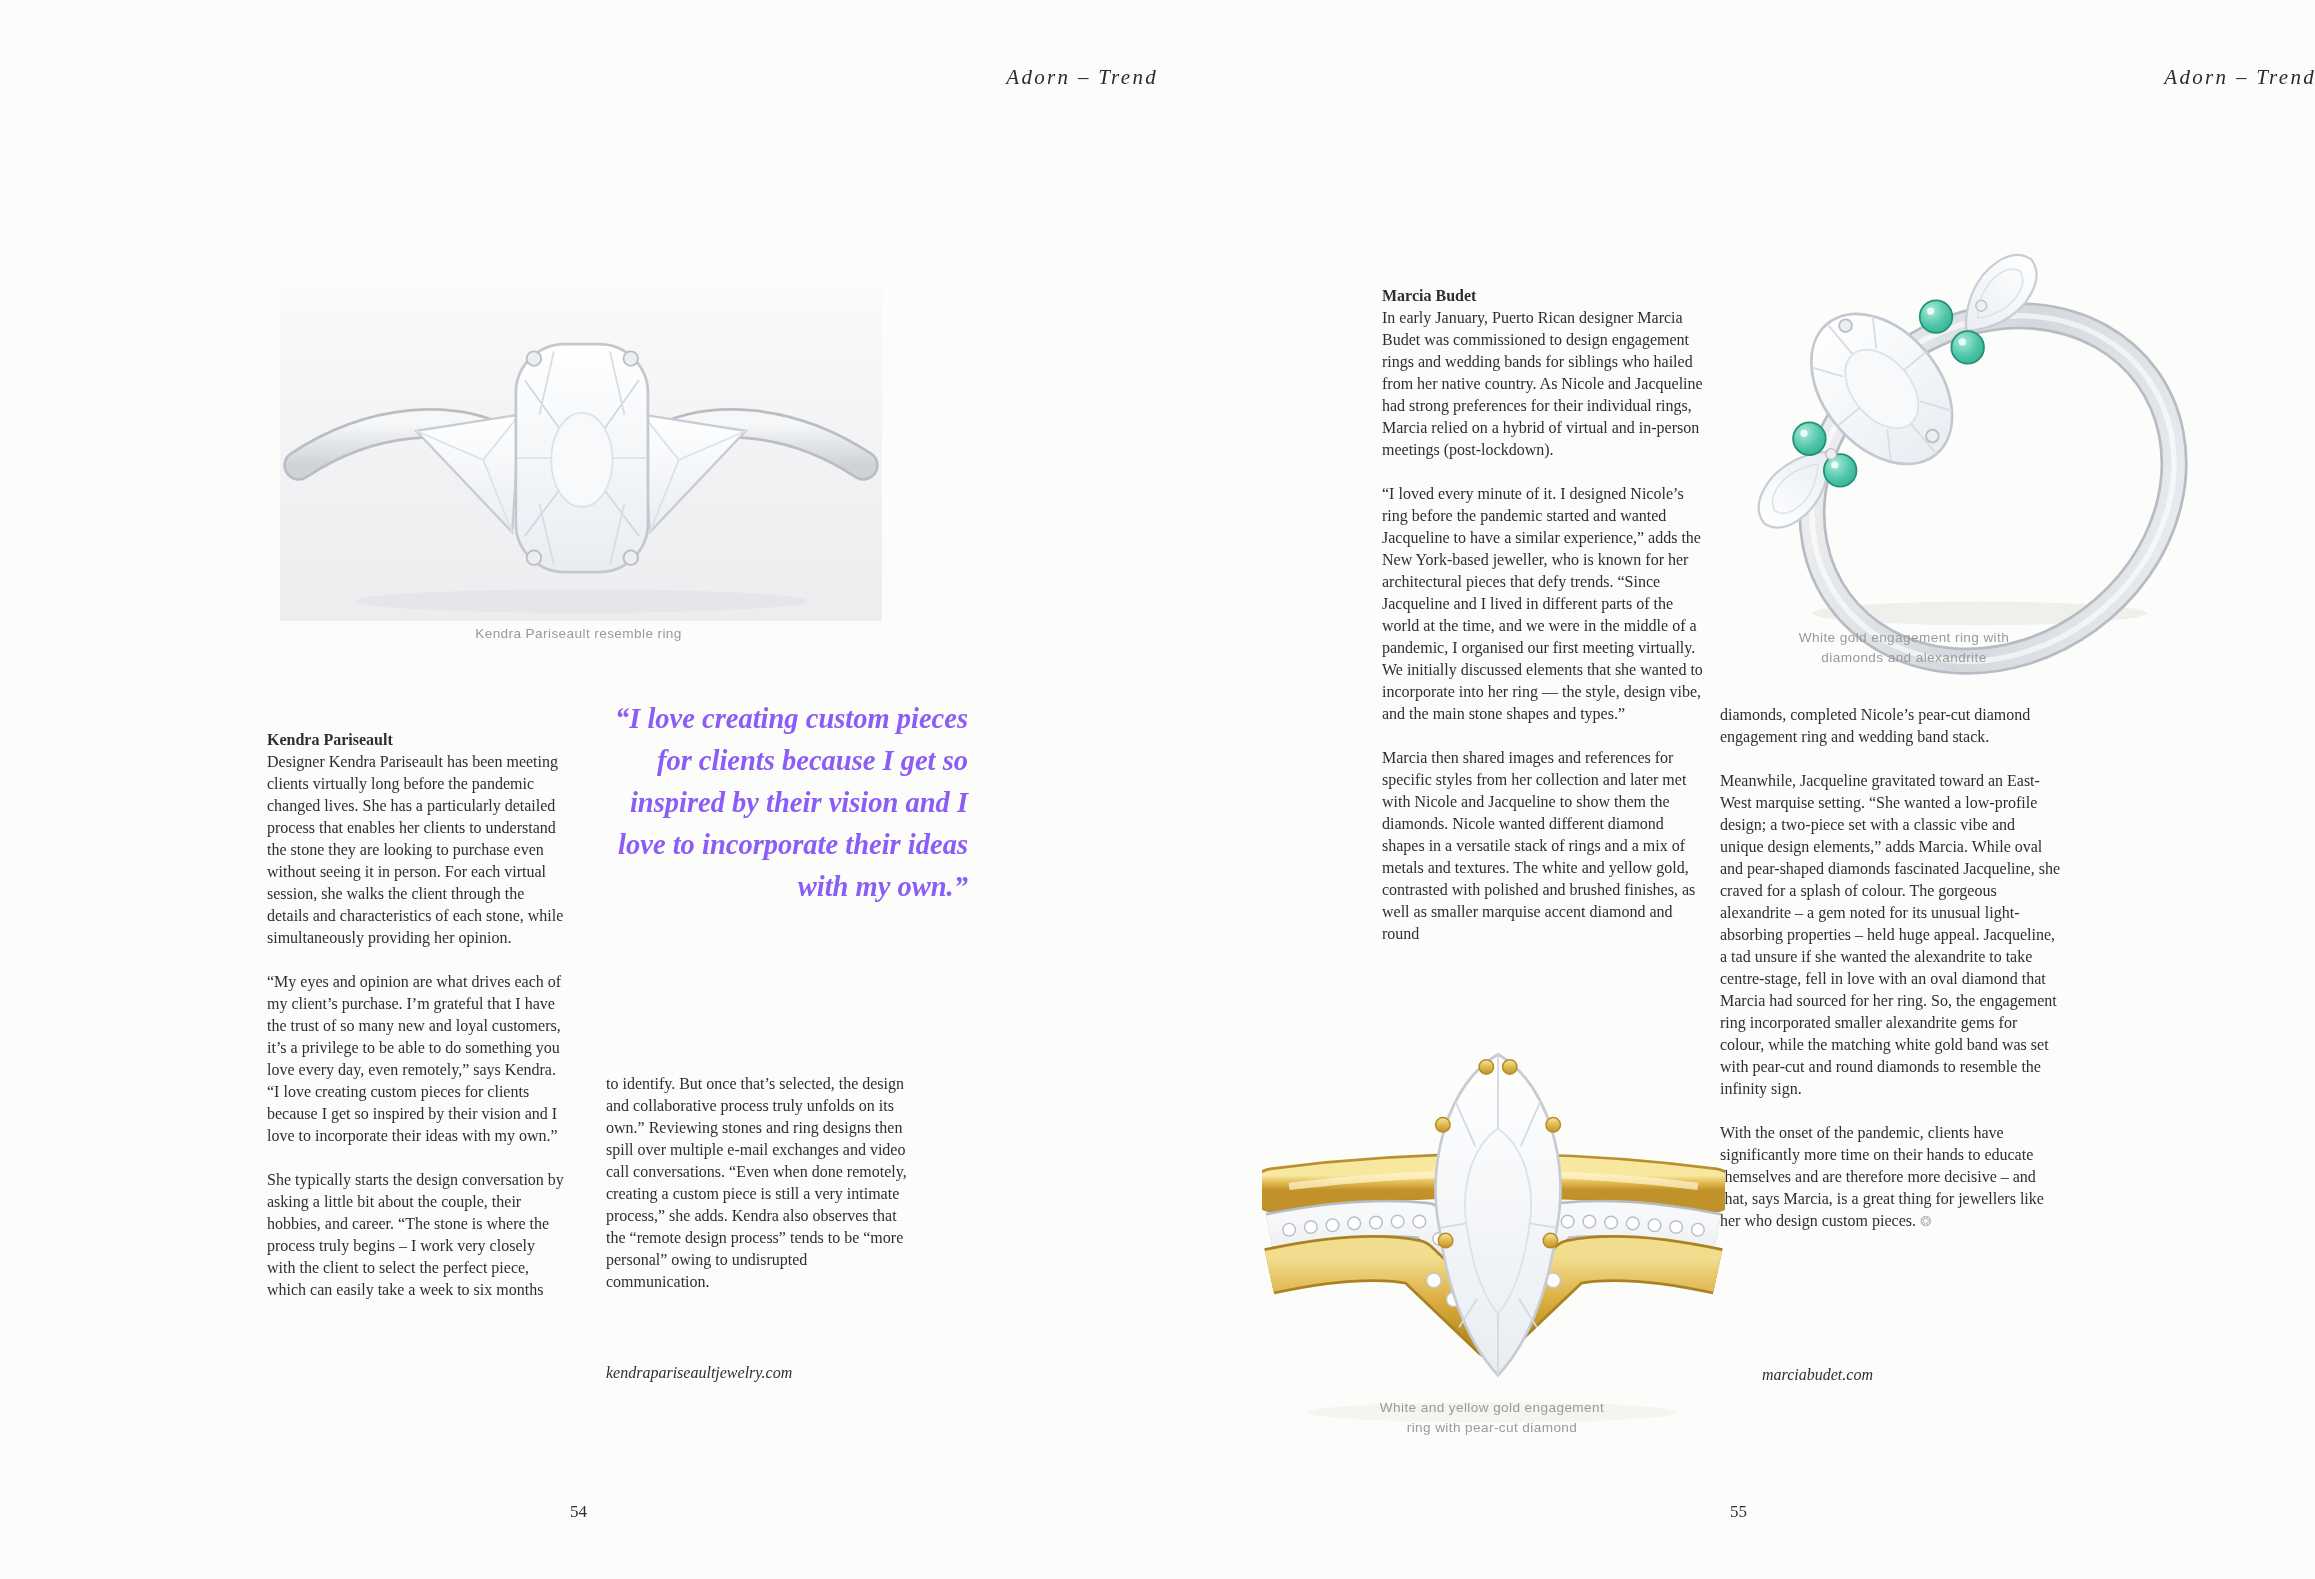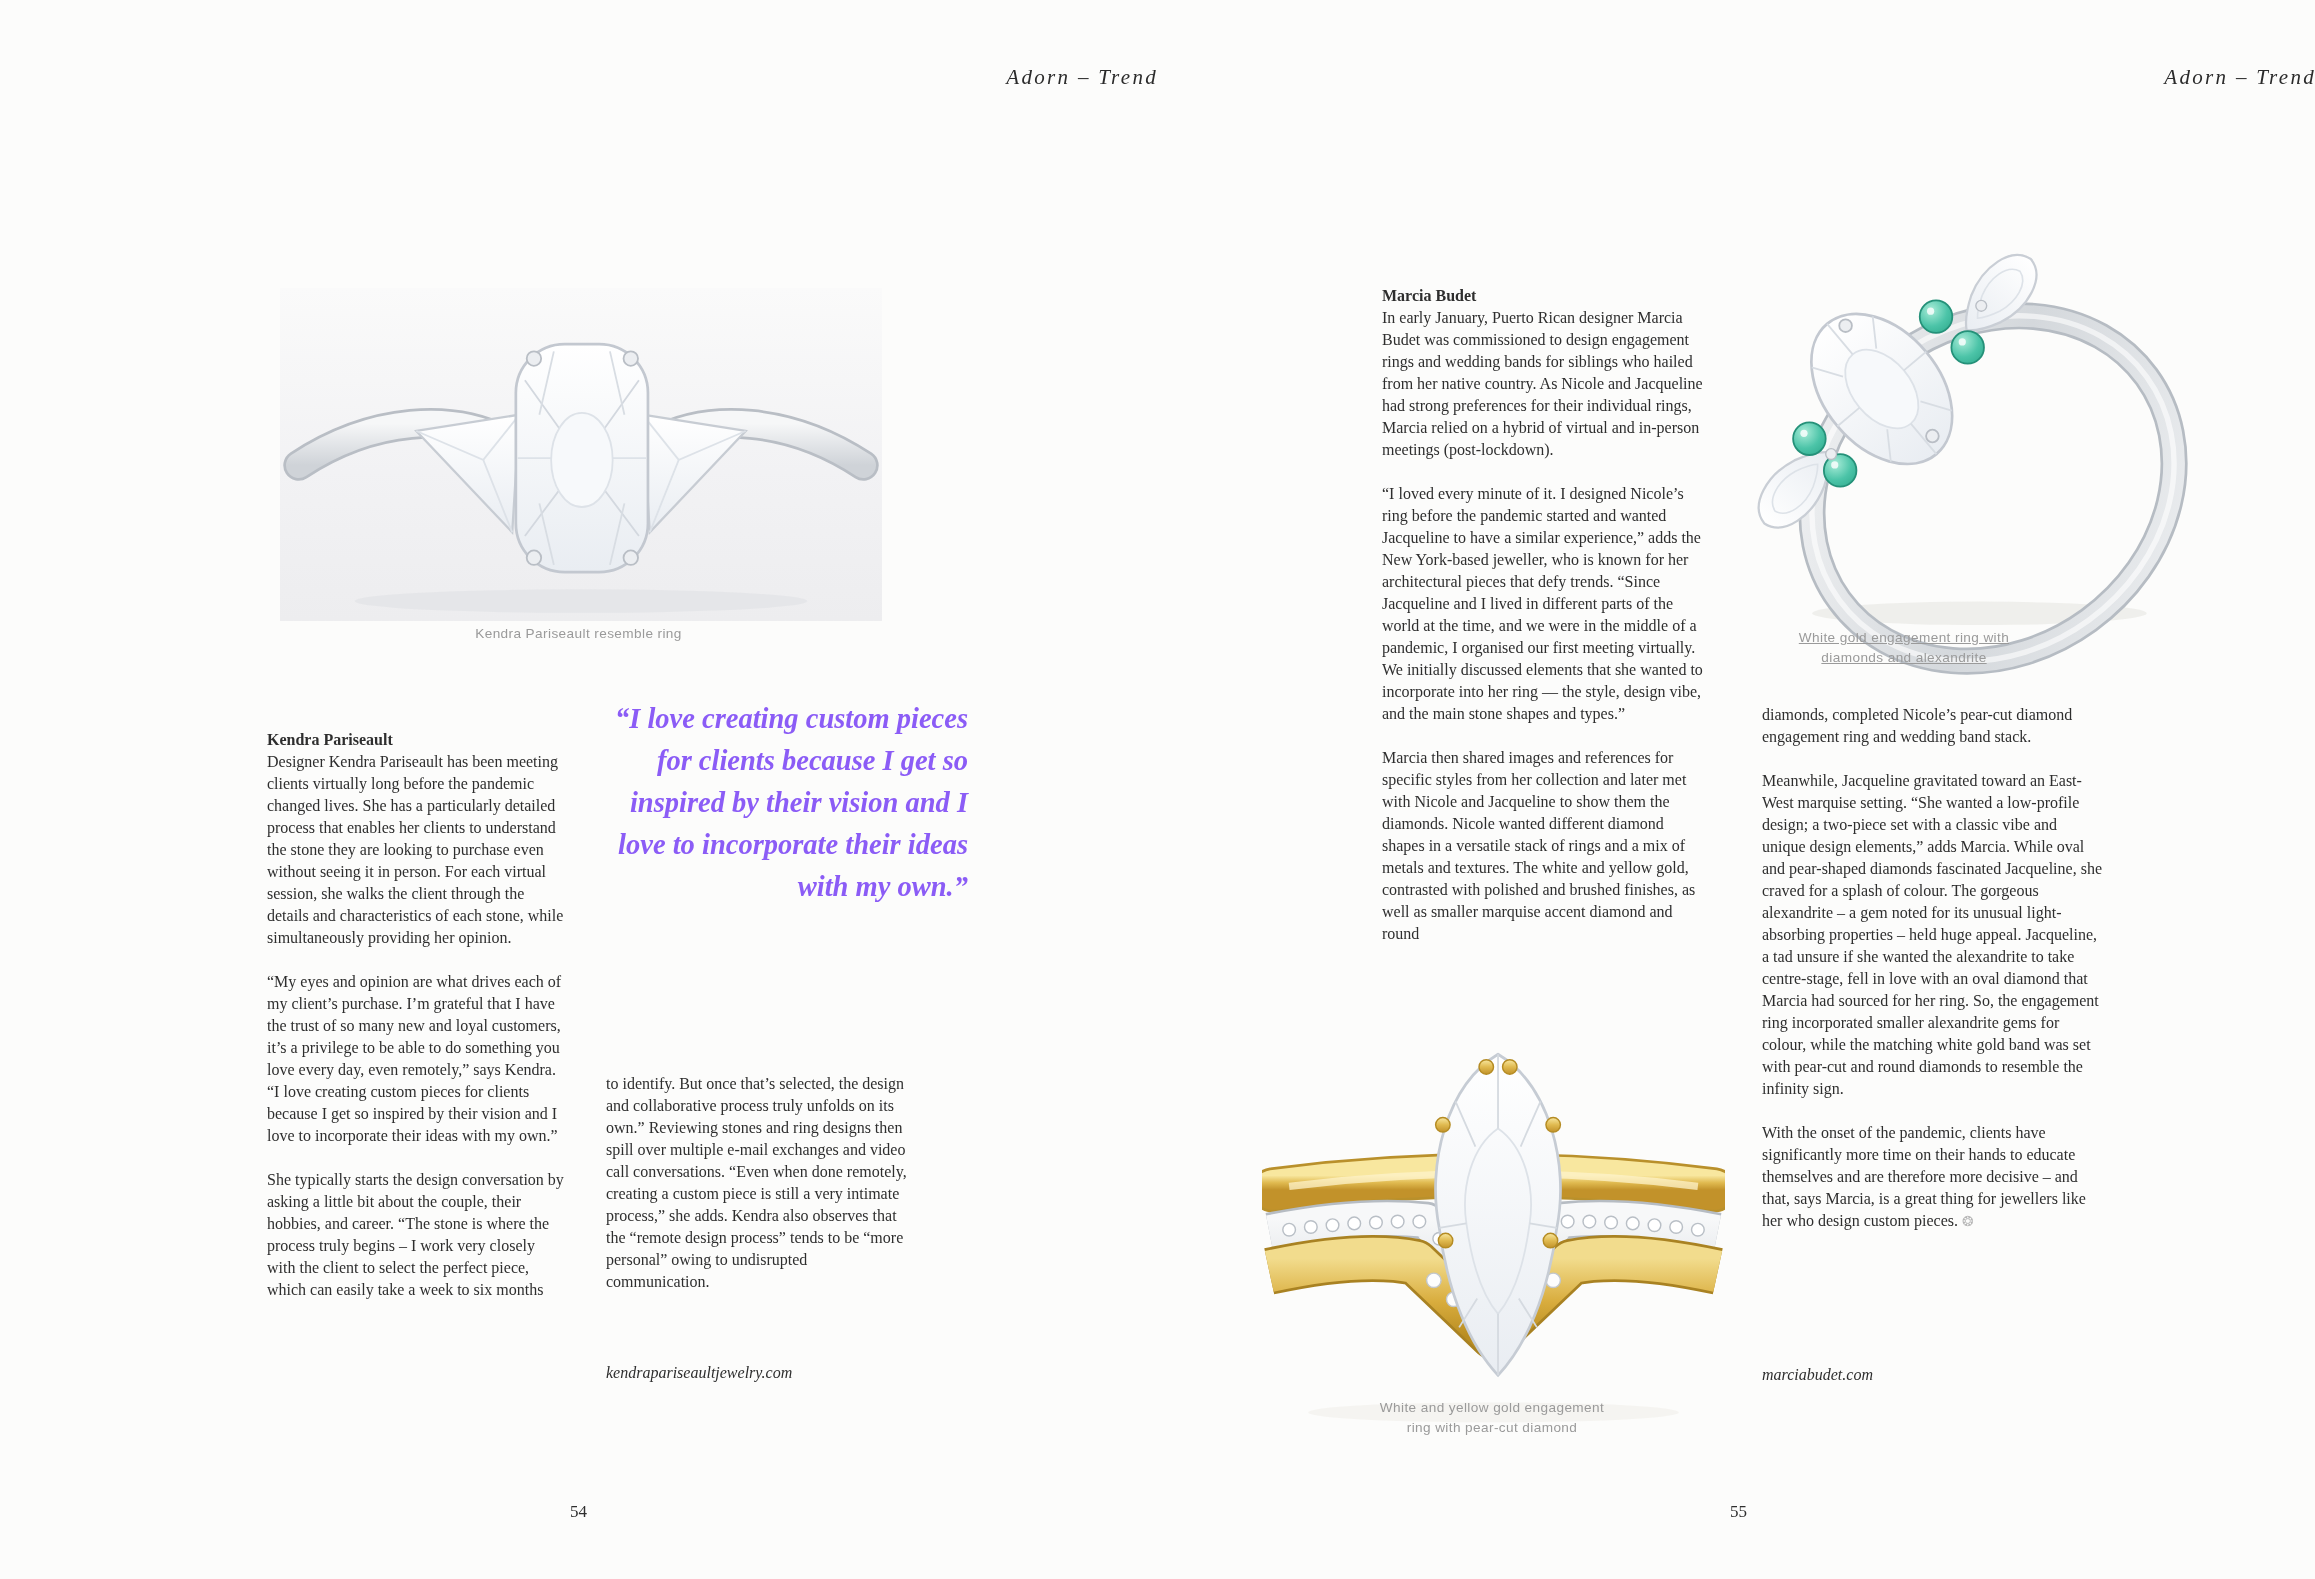--- a/index.html
+++ b/index.html
@@ -38,41 +38,41 @@
     position:absolute;
     font-family:"Liberation Sans", sans-serif;
     font-size:13.6px;
     line-height:20px;
     color:#9a9a9a;
     letter-spacing:0.4px;
     text-align:center;
     white-space:pre-line;
   }
   .caption-kendra{left:262px; top:624px; width:633px;}
-  .caption-alex{left:1723px; top:628px; width:362px;text-decoration:underline;}
+  .caption-alex{left:1723px; top:628px; width:362px;}
   .caption-stack{left:1266px; top:1398px; width:452px;}
 
   .body-col{
     position:absolute;
     font-size:16px;
     line-height:22px;
     text-align:left;
   }
   .body-col p{margin:0 0 22px 0;}
   .body-col p:last-child{margin-bottom:0;}
   .article-heading{
     font-weight:bold;
     font-size:16px;
     line-height:22px;
     margin:0;
   }
   .col1-left{left:267px; top:693px; width:299px;margin-top:36px;}
   .col2-left{left:606px; top:1073px; width:304px;}
   .col1-right{left:1382px; top:273px; width:327px;margin-top:12px;}
-  .col2-right{left:1762px; top:704px; width:342px;}
+  .col2-right{left:1720px; top:704px; width:342px;}
 
   .pull-quote{
     position:absolute;
     left:606px; top:698px; width:362px;
     font-size:28.5px;
     line-height:42px;
     font-weight:bold;
     font-style:italic;
     color:#8b5cf6;
     text-align:right;

